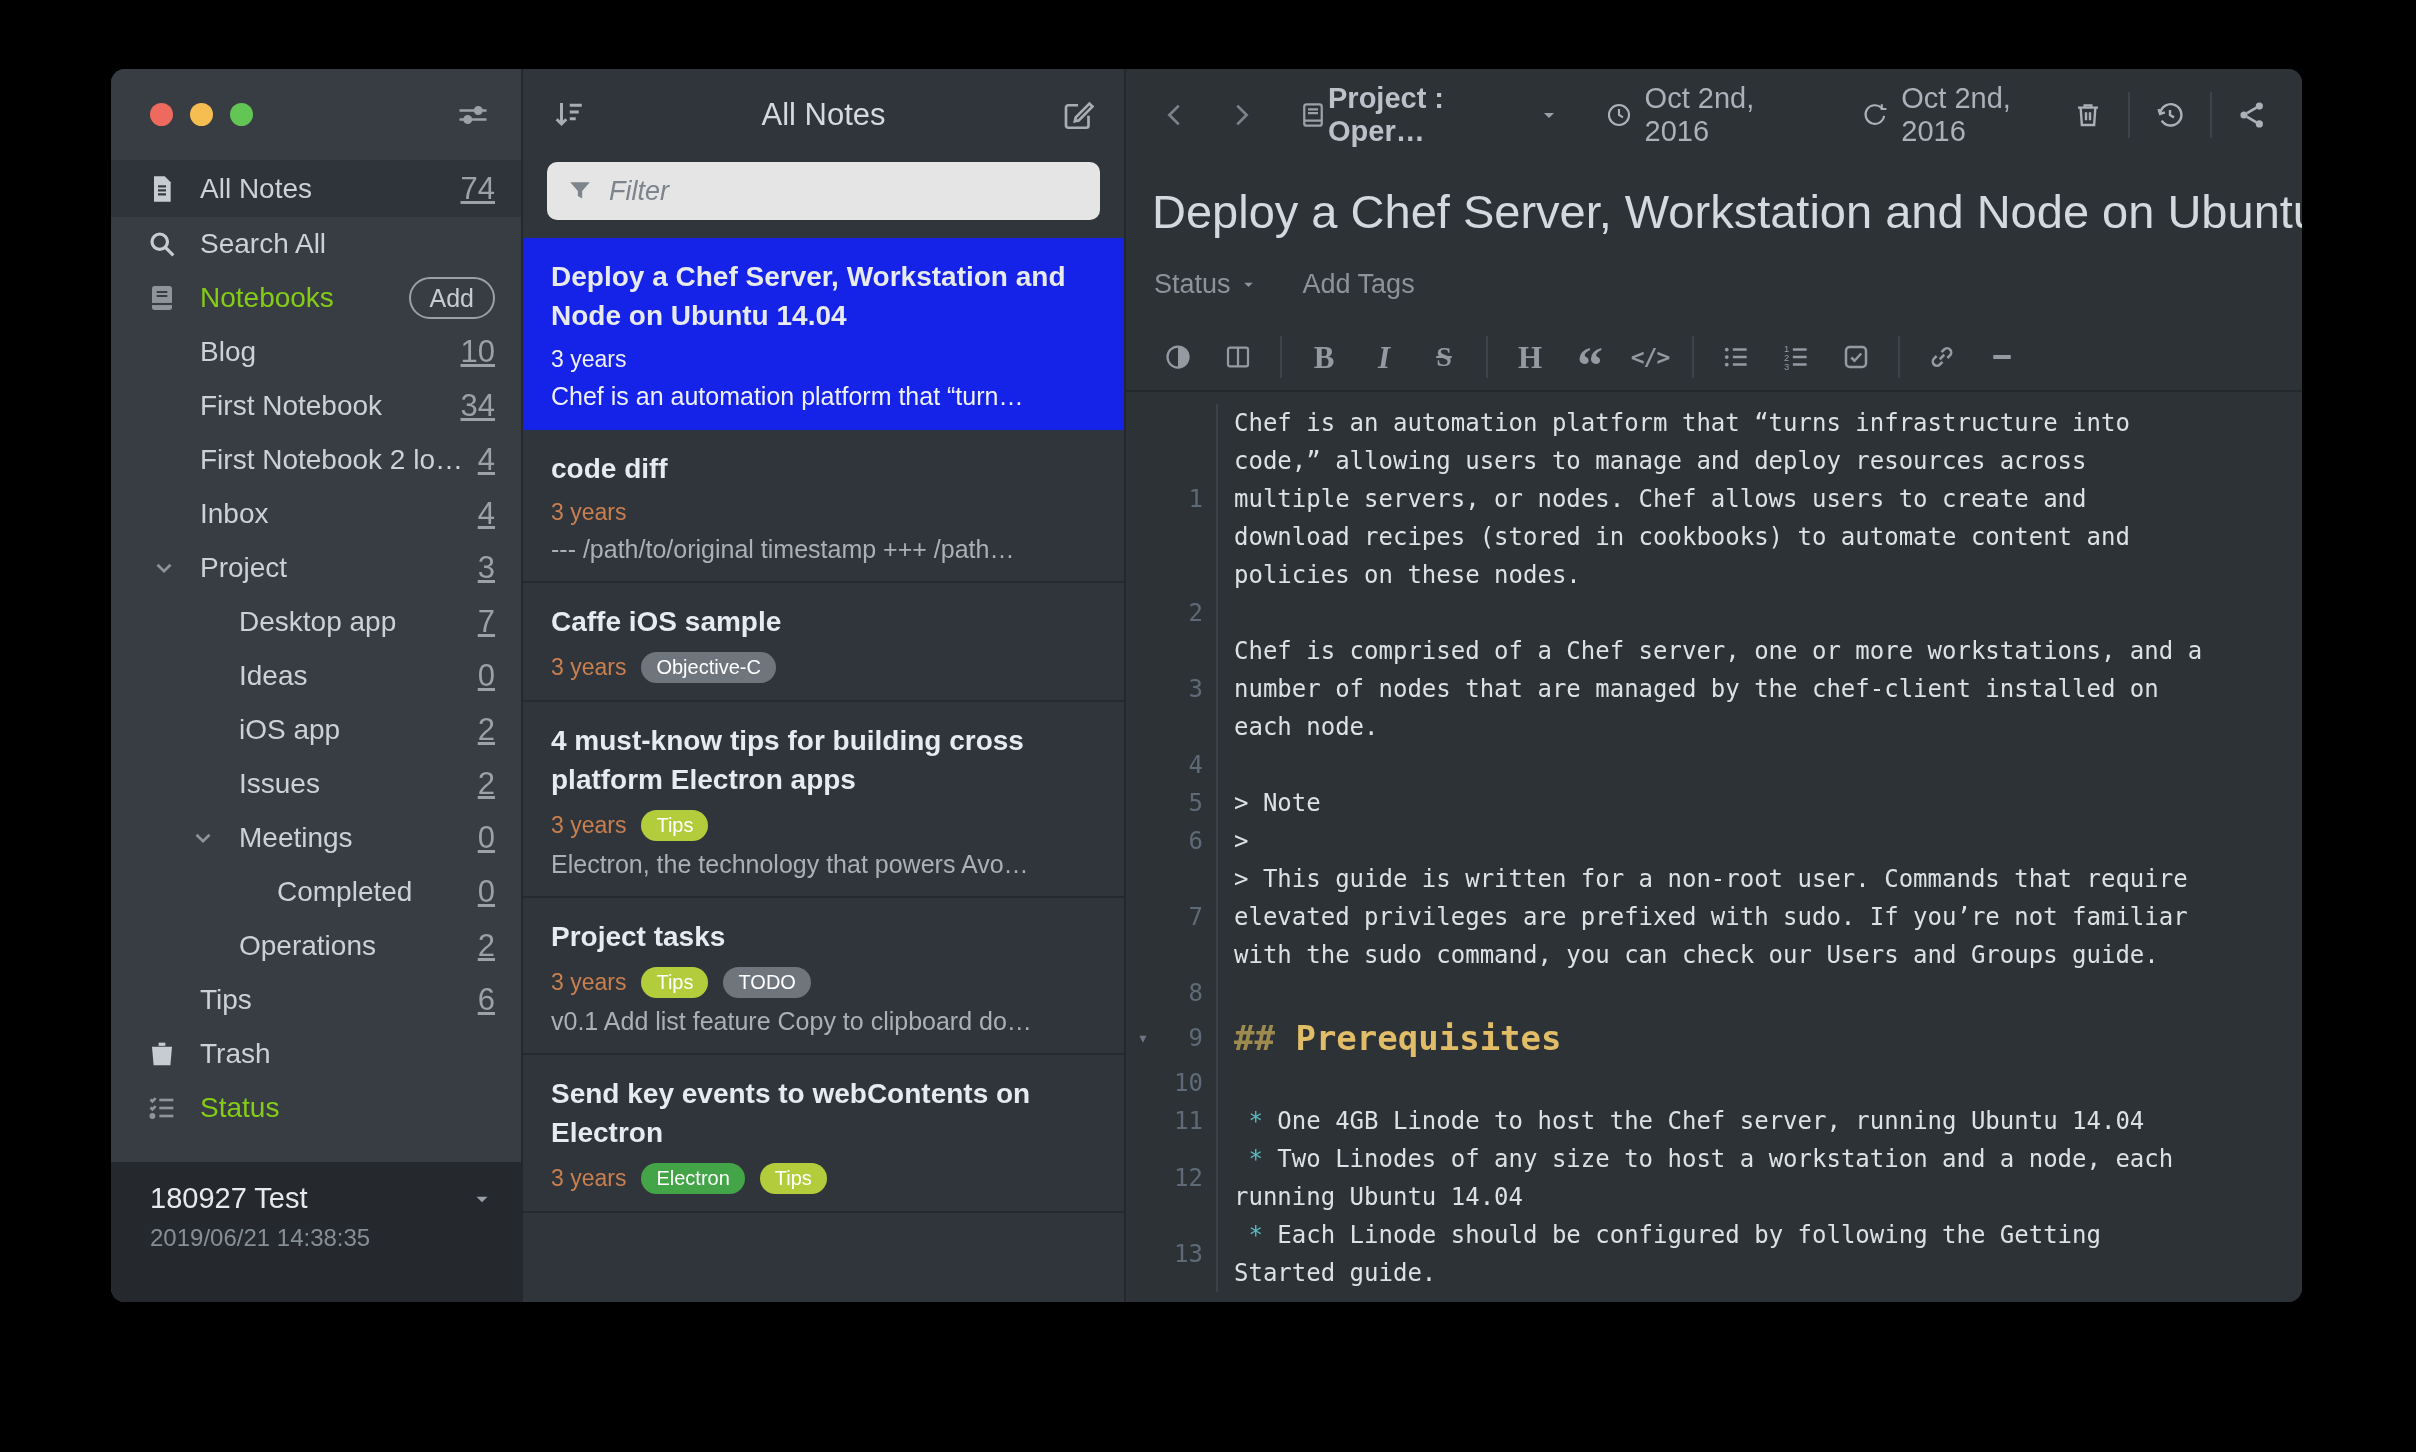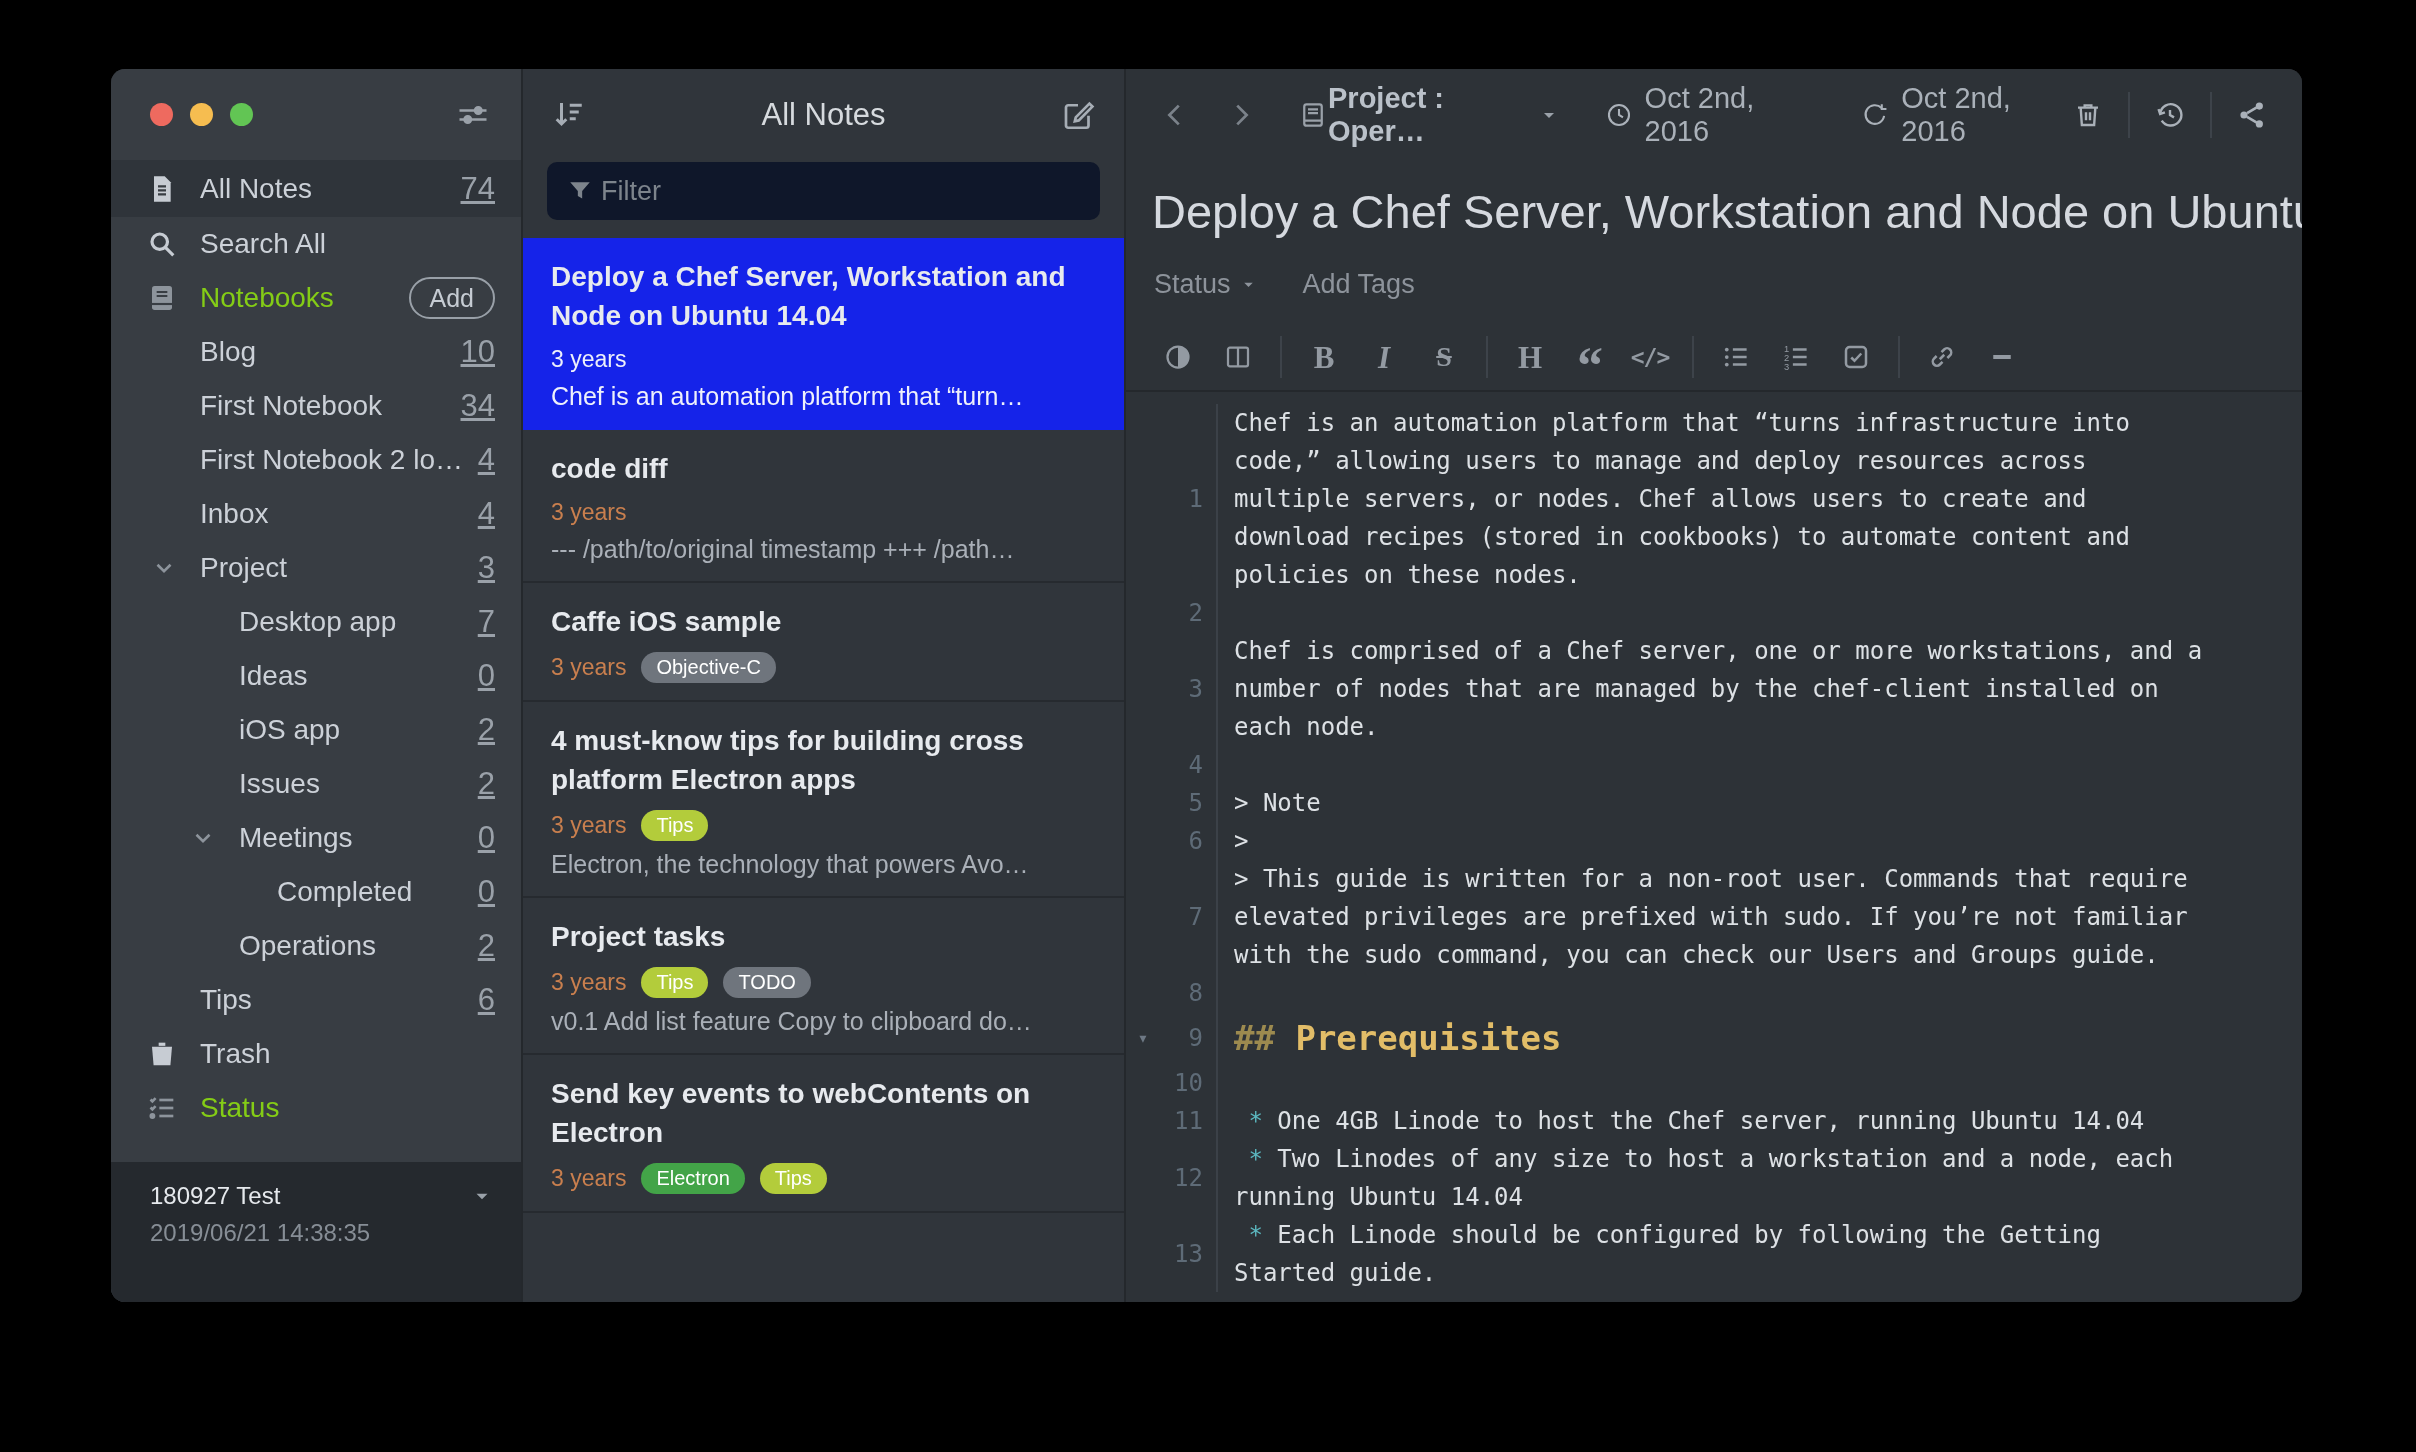--- a/index.html
+++ b/index.html
@@ -20,33 +20,33 @@
   .sb-row.sel{height:57px;background:#2f343a;}
   .sb-row.lv2{padding-left:128px;} .sb-row.lv3{padding-left:166px;}
   .sb-row.muted .sb-label{color:#84cc16;}
   .sb-icon{position:absolute;left:35px;top:50%;transform:translateY(-50%);width:32px;height:32px;color:#c7ccd3;}
   .muted .sb-icon{color:#8d949c;}
   .sb-chev{position:absolute;top:50%;transform:translateY(-50%);width:26px;height:26px;color:#8d949c;}
   .sb-count{margin-left:auto;color:#9aa1a9;font-size:31px;text-decoration:underline;}
   .sb-add{margin-left:auto;border:2px solid #99a0a8;color:#c6ccd3;border-radius:24px;
           padding:4px 19px;font-size:25px;line-height:1.2;}
   .sb-footer{flex:none;height:120px;background:#25292e;padding:20px 28px 0 39px;}
-  .sb-f-name{display:flex;align-items:center;font-size:24px;color:#e6e9ed;text-align:right;}
+  .sb-f-name{display:flex;align-items:center;font-size:29px;color:#e6e9ed;text-align:right;}
   .sb-f-caret{margin-left:auto;color:#9aa1a9;width:22px;height:22px;}
   .sb-f-time{margin-top:9px;font-size:24px;color:#878e96;}
 
   
   .notelist{width:601px;flex:none;background:#30353b;border-left:2px solid #24282c;
             border-right:2px solid #24282c;display:flex;flex-direction:column;}
   .nl-header{height:91px;flex:none;position:relative;display:flex;align-items:center;padding:0 28px;}
   .nl-title{position:absolute;left:0;right:0;text-align:center;font-size:31px;color:#d6dade;}
   .nl-sort{color:#a6adb5;width:36px;height:36px;z-index:1;}
   .nl-compose{margin-left:auto;color:#a6adb5;width:36px;height:36px;z-index:1;}
-  .filter{margin:2px 24px 18px;height:58px;flex:none;border-radius:10px;background:#0f172a;
-          display:flex;align-items:center;padding:0 20px;gap:8px;color:#7d848c;font-size:27px;}
+  .filter{margin:2px 24px 18px;height:58px;flex:none;border-radius:10px;background:#e5e5e5;
+          display:flex;align-items:center;padding:0 20px;gap:16px;color:#7d848c;font-size:27px;font-style:italic;}
   .filter-icon{width:26px;height:26px;color:#7d848c;}
   .notes{flex:1;overflow:hidden;}
   .note{padding:19px 28px 17px;border-bottom:2px solid #262a2f;}
   .note.selected{background:#1523e9;border-bottom-color:#1523e9;}
   .note-title{font-size:28px;font-weight:bold;color:#e7eaee;line-height:39px;}
   .note-meta{margin-top:11px;display:flex;align-items:center;gap:15px;}
   .age{color:#c97f4e;font-size:23px;}
   .note.selected .age{color:#eef0fb;}
   .tag{border-radius:999px;padding:4px 15px;font-size:20px;color:#fff;line-height:1.15;}
   .note-snippet{margin-top:9px;font-size:25px;color:#aab0b8;white-space:nowrap;overflow:hidden;}

